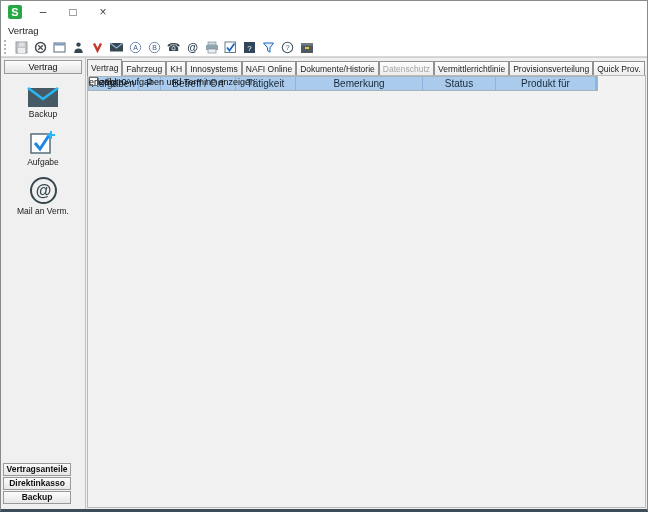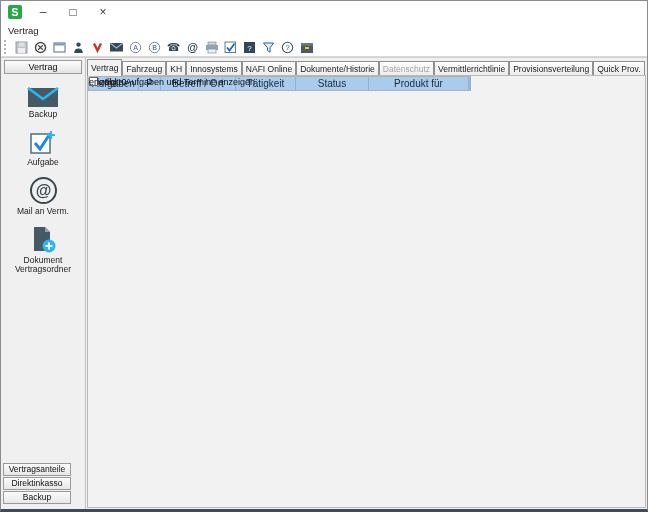--- a/index.html
+++ b/index.html
@@ -24,21 +24,21 @@
 
   
   .main { position:absolute; top:56px; left:0; right:0; bottom:0; display:flex; background:#f0f0f0; border-top:1px solid #d0d0d0; }
 
   
   .sidebar { position:relative; width:85px; background:#f0f0f0; border-right:1px solid #c2c2c2; flex:none; }
   .side-top-btn { position:absolute; top:2px; left:3px; right:3px; height:14px; background:linear-gradient(#fdfdfd,#e4e4e4); border:1px solid #9a9a9a; text-align:center; line-height:12px; font-size:9px; }
   .side-actions { position:absolute; top:20px; left:0; right:0; display:flex; flex-direction:column; align-items:center; }
   .side-action { display:flex; flex-direction:column; align-items:center; margin-top:9px; cursor:default; }
   .side-action .cap { font-size:8.5px; line-height:9.5px; color:#222; text-align:center; }
-  .side-bottom { position:absolute; bottom:5px; left:2px; right:14px; }
+  .side-bottom { position:absolute; bottom:5px; left:2px; right:14px;font-weight:bold; }
   .side-btn { height:13px; margin-top:1px; background:linear-gradient(#fbfbfb,#e7e7e7); border:1px solid #9a9a9a; text-align:center; line-height:11px; font-size:8.5px; }
 
   
   .content { position:relative; flex:1; }
   .tabstrip { position:absolute; top:1px; left:1px; right:0; height:17px; display:flex; align-items:flex-end; }
   .tab { height:15px; line-height:14px; padding:0 3px; font-size:8.5px; border:1px solid #919191; border-bottom:none; background:linear-gradient(#fdfdfd,#ececec); margin-right:0; white-space:nowrap; color:#222; }
   .tab.active { height:17px; line-height:16px; background:#f2f2f2; position:relative; z-index:2; }
   .tab.disabled { color:#a5a5a5;text-align:right; }
   .panel { position:absolute; top:17px; left:1px; right:1px; bottom:1px; background:#f2f2f2; border:1px solid #b9b9b9; }
 
@@ -200,30 +200,20 @@
               </svg></span>
           <div class="cap">Aufgabe</div>
         </div>
         <div class="side-action">
           <span><svg width="29" height="29">
                 <circle cx="14.5" cy="14.5" r="12.5" fill="none" stroke="#37474f" stroke-width="2"></circle>
                 <text x="14.5" y="20" text-anchor="middle" font-size="16" font-weight="bold" fill="#37474f">@</text>
               </svg></span>
           <div class="cap">Mail an Verm.</div>
         </div>
-        <div class="side-action">
-          <span><svg width="28" height="28">
-                <path d="M5 1h11l5 5v19H5z" fill="#455a64"></path>
-                <path d="M16 1l5 5h-5z" fill="#90a4ae"></path>
-                <circle cx="20" cy="20" r="6.5" fill="#29b6f6"></circle>
-                <path d="M16.5 20h7M20 16.5v7" stroke="#fff" stroke-width="2"></path>
-              </svg></span>
-          <div class="cap">Dokument</div>
-          <div class="cap">Vertragsordner</div>
-        </div>
       </div>
       <div class="side-bottom">
         <div class="side-btn">Vertragsanteile</div>
         <div class="side-btn">Direktinkasso</div>
         <div class="side-btn">Backup</div>
       </div>
     </div>
 
     <div class="content">
       <div class="tabstrip">
@@ -422,20 +412,21 @@
         <div class="schaeden-hdr" style="left:8;top:220;width:106;height:13">Schäden des Vertrages [1]</div>
         <div class="abs lbl lnk" style="left:3;top:234">11.08.2020 / rzt9327084</div>
         <div class="txtarea" style="left:120;top:217;width:405;height:138"></div>
 
         <div class="tbl" style="left:3;top:359;width:546;height:58">
           <div class="tbl-head">
             <div class="c" style="width:50px">Aufgaben</div>
             <div class="c" style="width:22px">P</div>
             <div class="c" style="width:75px">Betreff / Ort</div>
             <div class="c" style="width:60px">Tätigkeit</div>
+            <div class="c" style="width:127px">Bemerkung</div>
             <div class="c" style="width:73px">Status</div>
             <div class="c" style="width:100px">Produkt für</div>
             <div class="c" style="flex:1"></div>
           </div>
         </div>
         <div class="scroll" style="left:550;top:359;width:7;height:58"></div>
 
         <div class="footer-area" style="left:3;top:419;width:554;height:15">
           <div class="abs lbl" style="left:5;top:2">Anzahl: 0</div>
           <span class="cb" style="left:160;top:2"></span>

